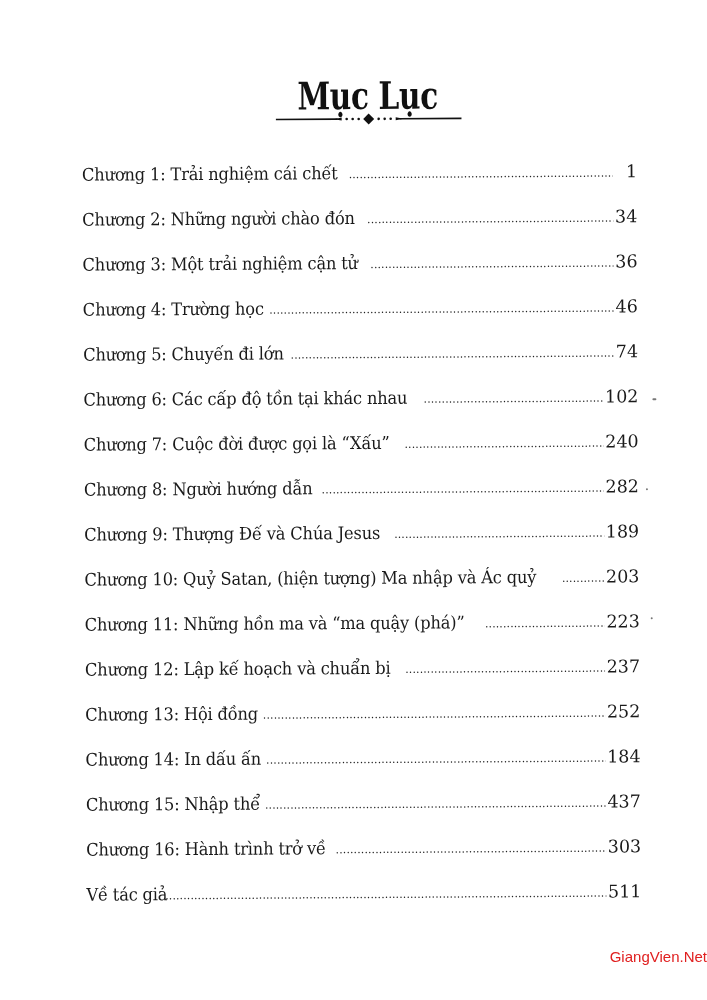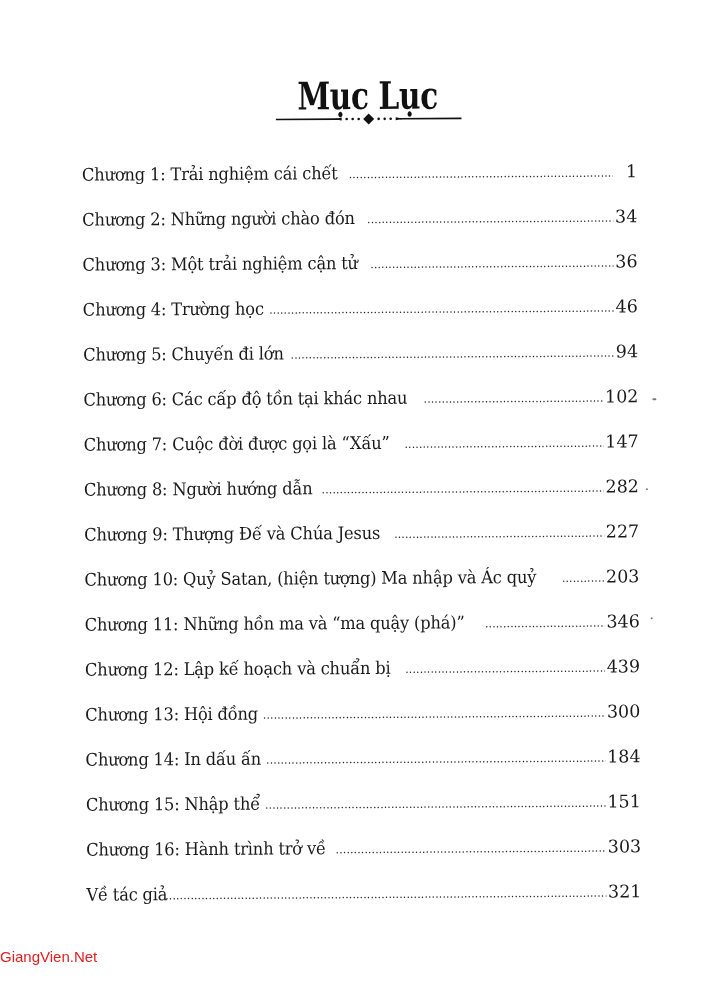--- a/index.html
+++ b/index.html
@@ -94,21 +94,21 @@
       position: absolute;
       width: 4px; height: 2px;
       background: #777;
       border-radius: 1px;
     }
     .watermark {
       position: absolute;
       top: 948px;
       left: 0;
       width: 707px;
-      text-align: left;
+      text-align: right;
       font-family: "Liberation Sans", sans-serif;
       font-size: 15px;
       color: #e02020;
     }
   </style>
 </head>
 <body>
 
 <div class="page">
 
@@ -145,81 +145,81 @@
       <span class="page-num">36</span>
     </li>
     <li class="toc-entry">
       <span class="label">Chương 4: Trường học</span>
       <span class="leader"></span>
       <span class="page-num">46</span>
     </li>
     <li class="toc-entry">
       <span class="label">Chương 5: Chuyến đi lớn</span>
       <span class="leader"></span>
-      <span class="page-num">94</span>
+      <span class="page-num">74</span>
     </li>
     <li class="toc-entry">
       <span class="label">Chương 6: Các cấp độ tồn tại khác nhau</span>
       <span class="leader"></span>
       <span class="page-num">102</span>
     </li>
     <li class="toc-entry">
       <span class="label">Chương 7: Cuộc đời được gọi là “Xấu”</span>
       <span class="leader"></span>
-      <span class="page-num">147</span>
+      <span class="page-num">240</span>
     </li>
     <li class="toc-entry">
       <span class="label">Chương 8: Người hướng dẫn</span>
       <span class="leader"></span>
       <span class="page-num">282</span>
     </li>
     <li class="toc-entry">
       <span class="label">Chương 9: Thượng Đế và Chúa Jesus</span>
       <span class="leader"></span>
-      <span class="page-num">227</span>
+      <span class="page-num">189</span>
     </li>
     <li class="toc-entry">
       <span class="label">Chương 10: Quỷ Satan, (hiện tượng) Ma nhập và Ác quỷ</span>
       <span class="leader"></span>
       <span class="page-num">203</span>
     </li>
     <li class="toc-entry">
       <span class="label">Chương 11: Những hồn ma và “ma quậy (phá)”</span>
       <span class="leader"></span>
-      <span class="page-num">346</span>
+      <span class="page-num">223</span>
     </li>
     <li class="toc-entry">
       <span class="label">Chương 12: Lập kế hoạch và chuẩn bị</span>
       <span class="leader"></span>
-      <span class="page-num">439</span>
+      <span class="page-num">237</span>
     </li>
     <li class="toc-entry">
       <span class="label">Chương 13: Hội đồng</span>
       <span class="leader"></span>
-      <span class="page-num">300</span>
+      <span class="page-num">252</span>
     </li>
     <li class="toc-entry">
       <span class="label">Chương 14: In dấu ấn</span>
       <span class="leader"></span>
       <span class="page-num">184</span>
     </li>
     <li class="toc-entry">
       <span class="label">Chương 15: Nhập thể</span>
       <span class="leader"></span>
-      <span class="page-num">151</span>
+      <span class="page-num">437</span>
     </li>
     <li class="toc-entry">
       <span class="label">Chương 16: Hành trình trở về</span>
       <span class="leader"></span>
       <span class="page-num">303</span>
     </li>
     <li class="toc-entry">
       <span class="label">Về tác giả</span>
       <span class="leader"></span>
-      <span class="page-num">321</span>
+      <span class="page-num">511</span>
     </li>
   </ul>
 
   <span class="scan-mark" style="left:653px; top:400px;"></span>
   <span class="scan-mark" style="left:646px; top:490px; width:2px;"></span>
   <span class="scan-mark" style="left:650px; top:619px; width:2px;"></span>
 </div>
 
 <div class="watermark">GiangVien.Net</div>
 

